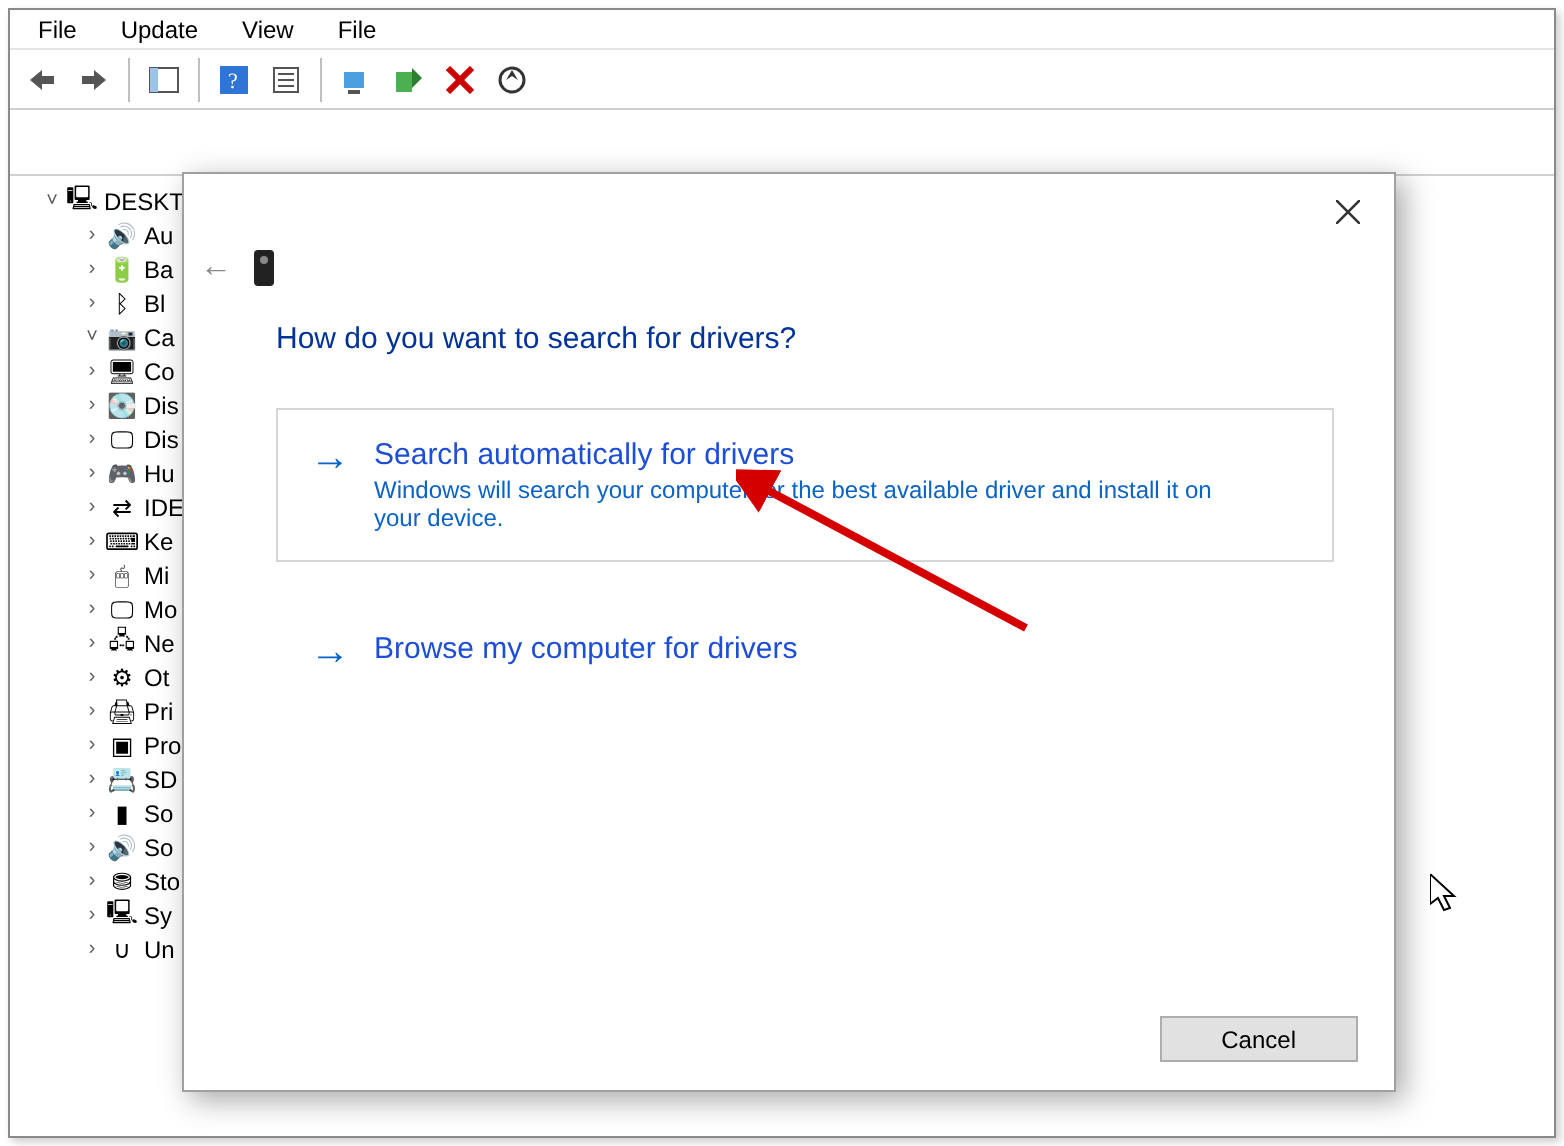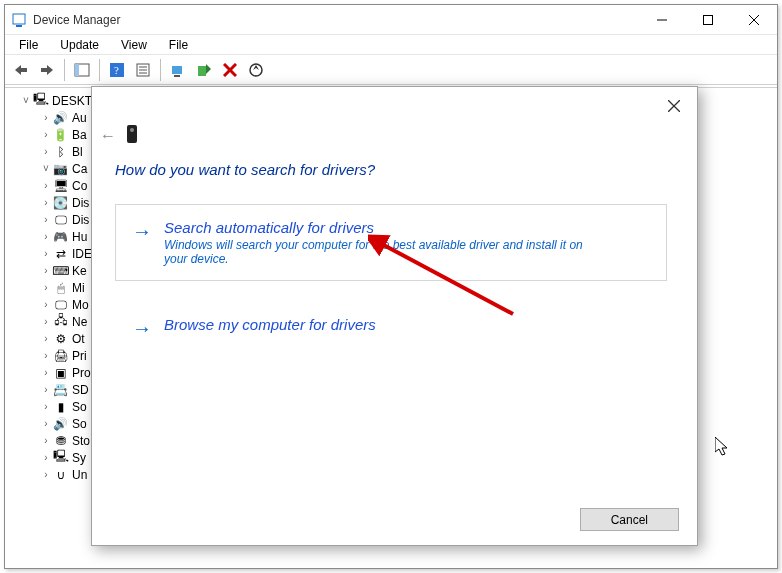--- a/index.html
+++ b/index.html
@@ -110,21 +110,21 @@
     display:flex; align-items:center; justify-content:center;
     font-size: 16px; color:#333;
   }
   .dlg-crumb {
     display: flex; align-items: center; gap: 8px;
     font-size: 12px; color:#000;
     margin-top: 28px;
   }
   .dlg-back-icon { width:16px; text-align:center; color:#888; font-size:16px; }
   .dlg-dev-icon { width:16px; height:22px; display:inline-flex; align-items:center; justify-content:center; }
-  .dlg-body { padding: 14px 30px 0 23px; font-style: italic; }
+  .dlg-body { padding: 14px 30px 0 46px; }
   .dlg-heading { color:#003399; font-size: 15px; margin: 16px 0 26px 0; font-weight:400; }
   .option-card {
     border: 1px solid #d6d6d6;
     padding: 14px 18px 14px 14px;
     margin-bottom: 20px;
     display: flex;
     gap: 10px;
   }
   .option-card.plain { border-color: transparent; }
   .arrow-ico { color:#0b63c7; font-size: 20px; line-height: 20px; width: 24px; text-align:center; flex-shrink:0; }
@@ -156,47 +156,20 @@
     left: 715px; top: 437px;
     z-index: 200;
     pointer-events: none;
   }
 </style>
 </head>
 <body>
 
 <div class="dm-window">
 
-  <div class="titlebar">
-    <span class="app-icon">
-      <svg width="16" height="16">
-          <rect x="2" y="2" width="12" height="10" fill="none" stroke="#1a73c9"></rect>
-          <rect x="5" y="13" width="6" height="2" fill="#1a73c9"></rect>
-        </svg>
-    </span>
-    <span class="title-text">Device Manager</span>
-    <div class="win-controls">
-      <div class="win-btn">
-        <svg width="10" height="10">
-            <line x1="0" y1="5" x2="10" y2="5" stroke="#000"></line>
-          </svg>
-      </div>
-      <div class="win-btn">
-        <svg width="10" height="10">
-            <rect x="0.5" y="0.5" width="9" height="9" fill="none" stroke="#000"></rect>
-          </svg>
-      </div>
-      <div class="win-btn">
-        <svg width="10" height="10">
-            <line x1="0" y1="0" x2="10" y2="10" stroke="#000"></line>
-            <line x1="10" y1="0" x2="0" y2="10" stroke="#000"></line>
-          </svg>
-      </div>
-    </div>
-  </div>
 
   <div class="menubar">
     <div class="menu-item">File</div>
     <div class="menu-item">Update</div>
     <div class="menu-item">View</div>
     <div class="menu-item">File</div>
   </div>
 
   <div class="toolbar">
     <div class="tool-btn">

